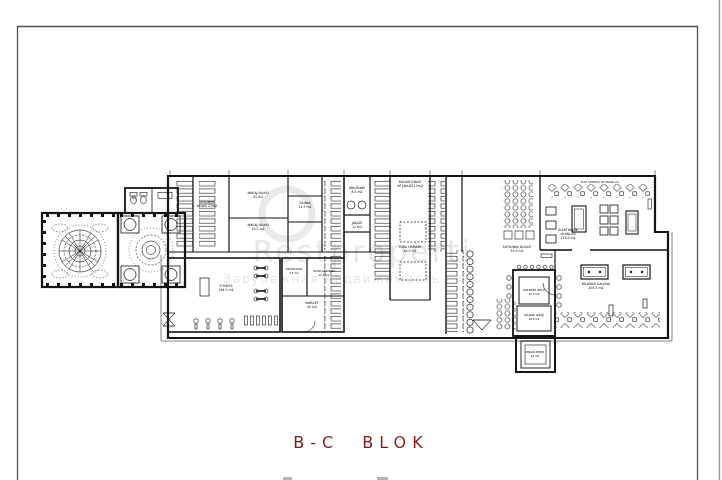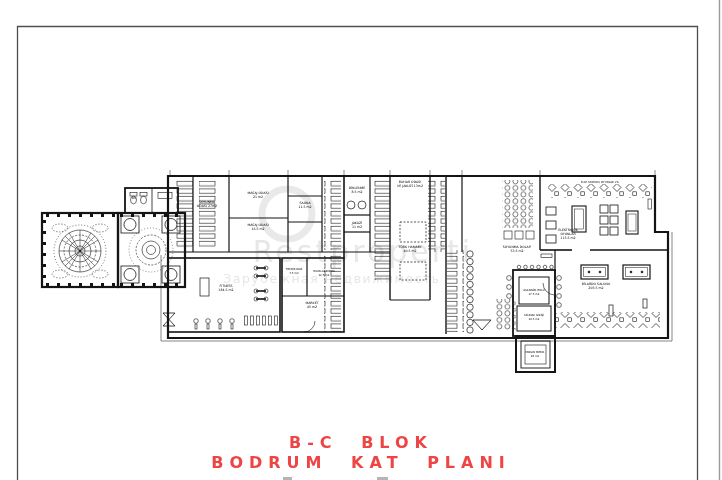--- a/index.html
+++ b/index.html
@@ -1,20 +1,20 @@
 <!DOCTYPE html>
 <html><head>
 <meta charset="utf-8">
 <style>
   html,body{margin:0;padding:0;background:#fff;}
   #stage{position:relative;width:722px;height:480px;background:#fff;overflow:hidden;
          font-family:"Liberation Sans",sans-serif;}
   #plan-svg{position:absolute;left:0;top:0;}
-  .title-line{position:absolute;width:100%;text-align:center;color:#ef4444;
-              font-weight:bold;font-family:"DejaVu Sans",sans-serif;}
+  .title-line{position:absolute;width:100%;text-align:center;color:#7f1d1d;
+              font-weight:normal;font-family:"DejaVu Sans",sans-serif;}
   #title1{top:433px;font-size:16px;letter-spacing:6px;word-spacing:12px;}
   #title2{top:453px;font-size:16px;letter-spacing:6px;word-spacing:12px;}
   .remnant{position:absolute;background:#b5b5b5;}
   svg text{font-family:"DejaVu Sans",sans-serif;fill:#000;}
   .lbl{font-size:3.2px;text-anchor:middle;}
   .lbl-s{font-size:2.7px;text-anchor:middle;}
   .wm{fill:#e7e7e7;font-family:"DejaVu Sans",sans-serif;}
 </style>
 </head>
 <body>
@@ -341,18 +341,17 @@
       <text class="lbl-s" x="534" y="316">SIĞINAK GİRİŞİ</text>
       <text class="lbl-s" x="534" y="320">14.5 m2</text>
       <text class="lbl-s" x="535" y="353">YANGIN MERD.</text>
       <text class="lbl-s" x="535" y="357">20 m2</text>
       <text class="lbl-s" x="134" y="199">WC</text>
     </g>
   </g>
 </svg>
 
 <div id="title1" class="title-line">B-C BLOK</div>
-<div id="title2" class="title-line">BODRUM KAT PLANI</div>
 
 <div class="remnant" style="left:283px;top:477px;width:9px;height:3px;"></div>
 <div class="remnant" style="left:377px;top:477px;width:11px;height:3px;"></div>
 
 </div>
 
 </body></html>

